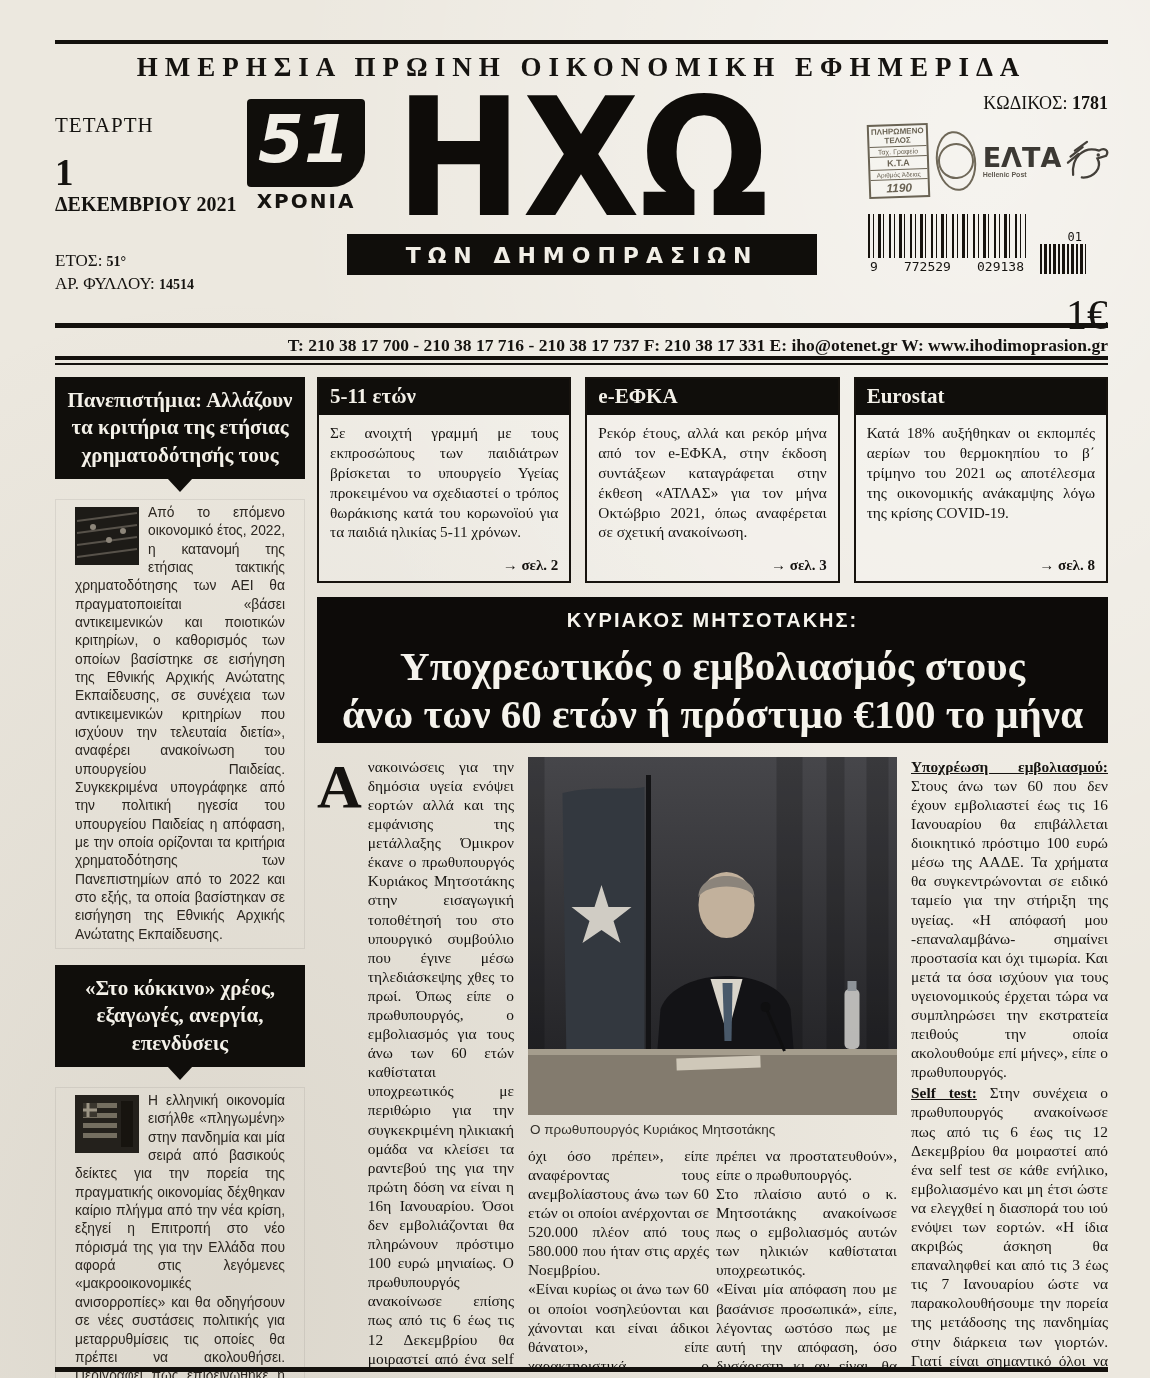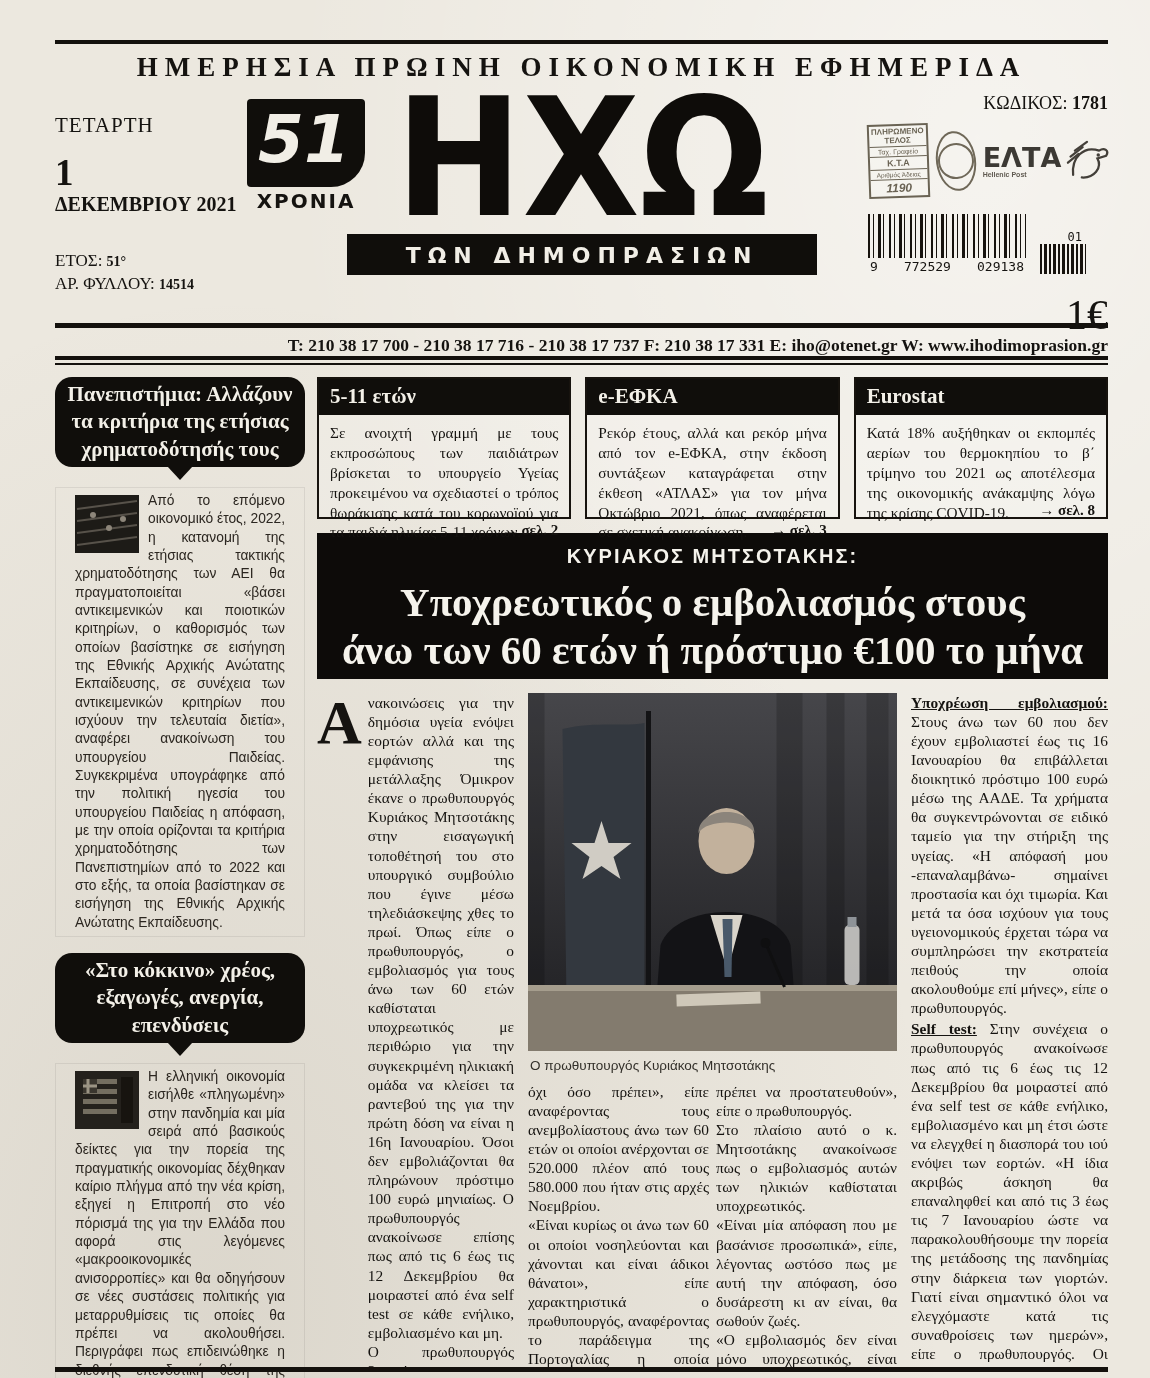--- a/index.html
+++ b/index.html
@@ -67,30 +67,30 @@
   
   .contact-bar{border-top:5px solid #14110d;border-bottom:4px solid #14110d;
                text-align:right;font-weight:bold;font-size:17.5px;padding:7px 0 0;}
   .rule-thin{height:2px;background:#14110d;margin-top:3px;}
 
   
   .content{display:flex;gap:12px;margin-top:12px;height:990px;}
   .sidebar{width:250px;flex:none;}
   .sb-article{margin-bottom:16px;}
   .sb-head{background:#100e0b;color:#f3f0e8;text-align:center;font-weight:bold;font-size:21px;
-           line-height:1.3;padding:4px 8px;position:relative;margin-bottom:20px;border-radius:17px;}
+           line-height:1.3;padding:10px 8px;position:relative;margin-bottom:20px;}
   .sb-head::after{content:"";position:absolute;left:50%;bottom:-13px;transform:translateX(-50%);
            border-left:13px solid transparent;border-right:13px solid transparent;border-top:14px solid #100e0b;}
   .sb-body{font-family:"Liberation Sans","DejaVu Sans",sans-serif;font-size:13.8px;line-height:1.33;
            text-align:justify;color:#2b2620;border:1px solid rgba(0,0,0,.07);padding:4px 19px;}
   .thumb{float:left;width:64px;height:58px;margin:3px 9px 3px 0;background:#211f1b;}
   .thumb svg{display:block;}
 
   .main-col{flex:1;display:flex;flex-direction:column;}
-  .teasers{display:flex;gap:14px;height:142px;flex:none;border-radius:25px;}
+  .teasers{display:flex;gap:14px;height:206px;flex:none;border-radius:25px;}
   .teaser{flex:1;border:2px solid #17130e;display:flex;flex-direction:column;background:rgba(255,255,255,.2);}
   .teaser-head{background:#100e0b;color:#f3f0e8;font-weight:bold;font-size:21px;padding:5px 11px 6px;}
   .teaser-body{font-size:15.3px;line-height:1.3;text-align:justify;padding:8px 11px 4px;flex:1;position:relative;}
   .page-ref{position:absolute;right:11px;bottom:6px;font-weight:bold;font-size:15px;}
 
   .lead-box{background:#0d0b09;color:#f5f3ec;text-align:center;margin-top:14px;
             padding:12px 8px 4px;flex:none;}
   .kicker{font-family:"Liberation Sans","DejaVu Sans",sans-serif;font-weight:bold;font-size:20px;
           letter-spacing:2px;margin-bottom:10px;}
   .headline{font-weight:bold;font-size:41px;line-height:1.18;}

